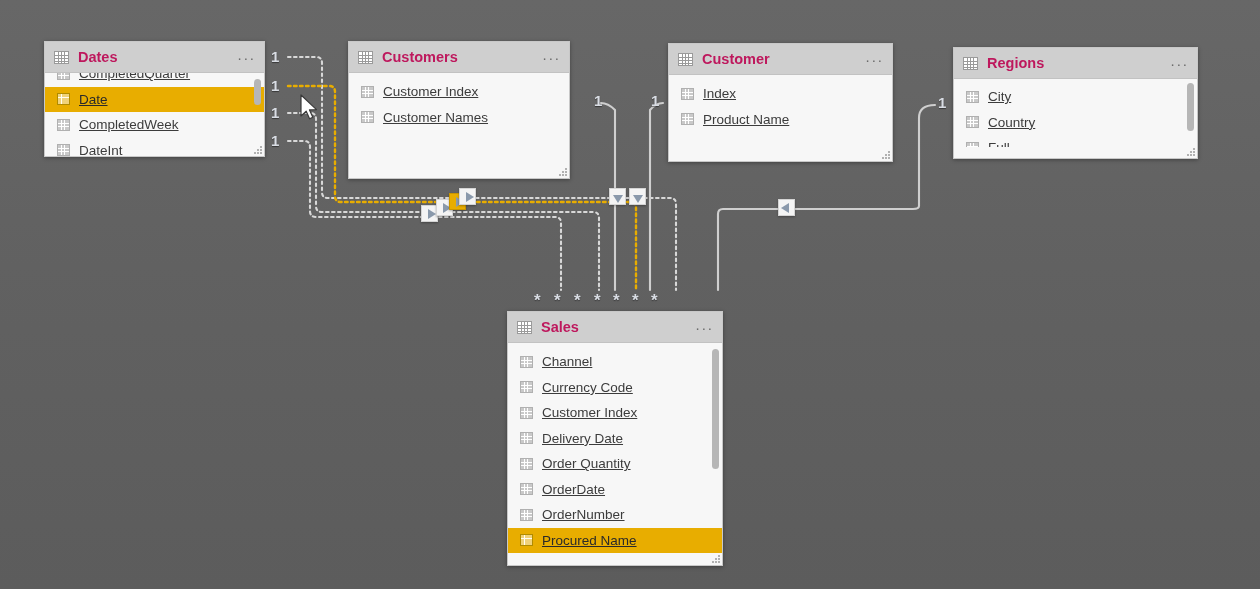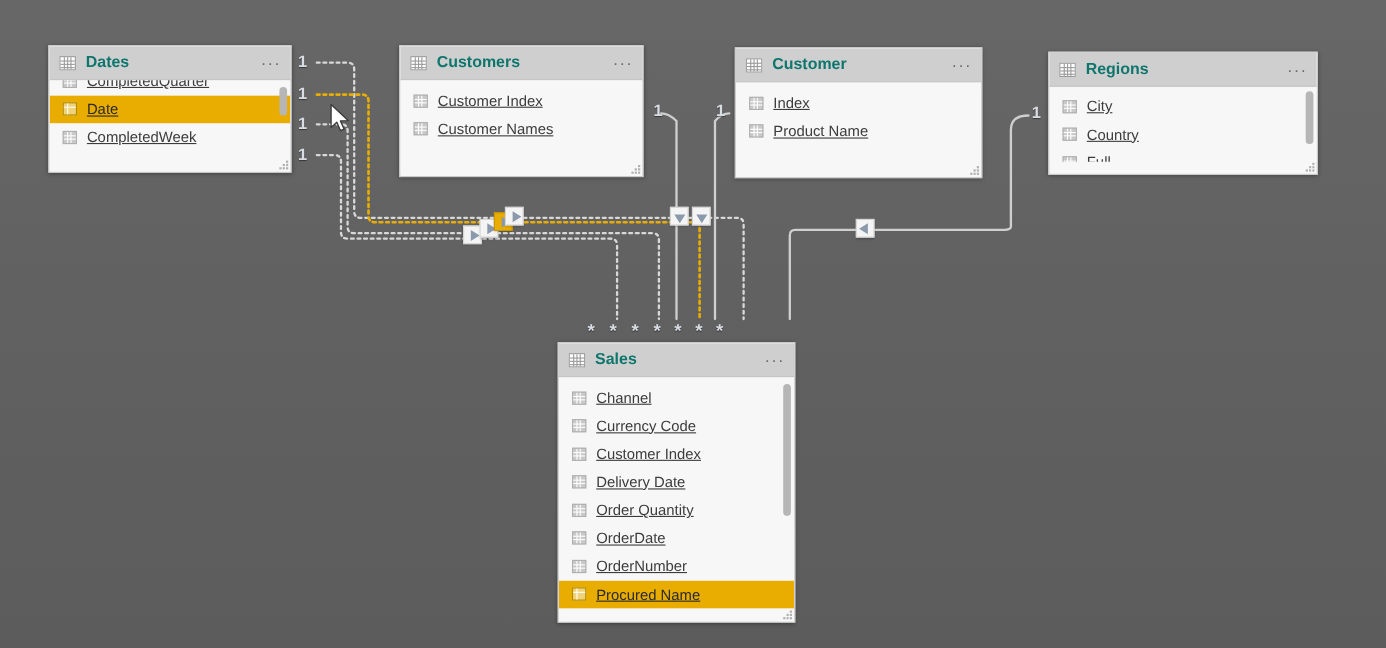--- a/index.html
+++ b/index.html
@@ -40,21 +40,21 @@
     height: 31px;
     background: #cfcfcf;
     display: flex;
     align-items: center;
     padding: 0 8px 0 9px;
     border-bottom: 1px solid #c2c2c2;
   }
   .tbl-title {
     font-size: 14.5px;
     font-weight: bold;
-    color: #0f766e;
+    color: #be185d;
     margin-left: 9px;
     flex: 1;
     white-space: nowrap;
     overflow: hidden;
   }
   .ellipsis {
     color: #6b6b6b;
     font-size: 15px;
     letter-spacing: 2px;
     line-height: 8px;
@@ -219,33 +219,37 @@
         <span class="fld-label">CompletedQuarter</span>
       </div>
       <div class="fld sel">
         <span class="gicon"></span>
         <span class="fld-label">Date</span>
       </div>
       <div class="fld">
         <span class="gicon"></span>
         <span class="fld-label">CompletedWeek</span>
       </div>
+      <div class="fld">
+        <span class="gicon"></span>
+        <span class="fld-label">DateInt</span>
+      </div>
       <div class="vscroll" style="top:6px; height:26px;"></div>
     </div>
     <div class="grip">
       <i style="right:0;bottom:0"></i>
         <i style="right:3px;bottom:0"></i>
       <i style="right:0;bottom:3px"></i>
         <i style="right:6px;bottom:0"></i>
       <i style="right:0;bottom:6px"></i>
         <i style="right:3px;bottom:3px"></i>
     </div>
   </div>
 
-  <div class="tbl" style="left:363px; top:41px; width:222px; height:120px;">
+  <div class="tbl" style="left:348px; top:41px; width:222px; height:138px;">
     <div class="tbl-head">
       <span class="gicon head"></span>
       <span class="tbl-title">Customers</span>
       <span class="ellipsis">...</span>
     </div>
     <div class="tbl-body" style="height:85px; padding-top:6px;">
       <div class="fld">
         <span class="gicon"></span>
         <span class="fld-label">Customer Index</span>
       </div>

